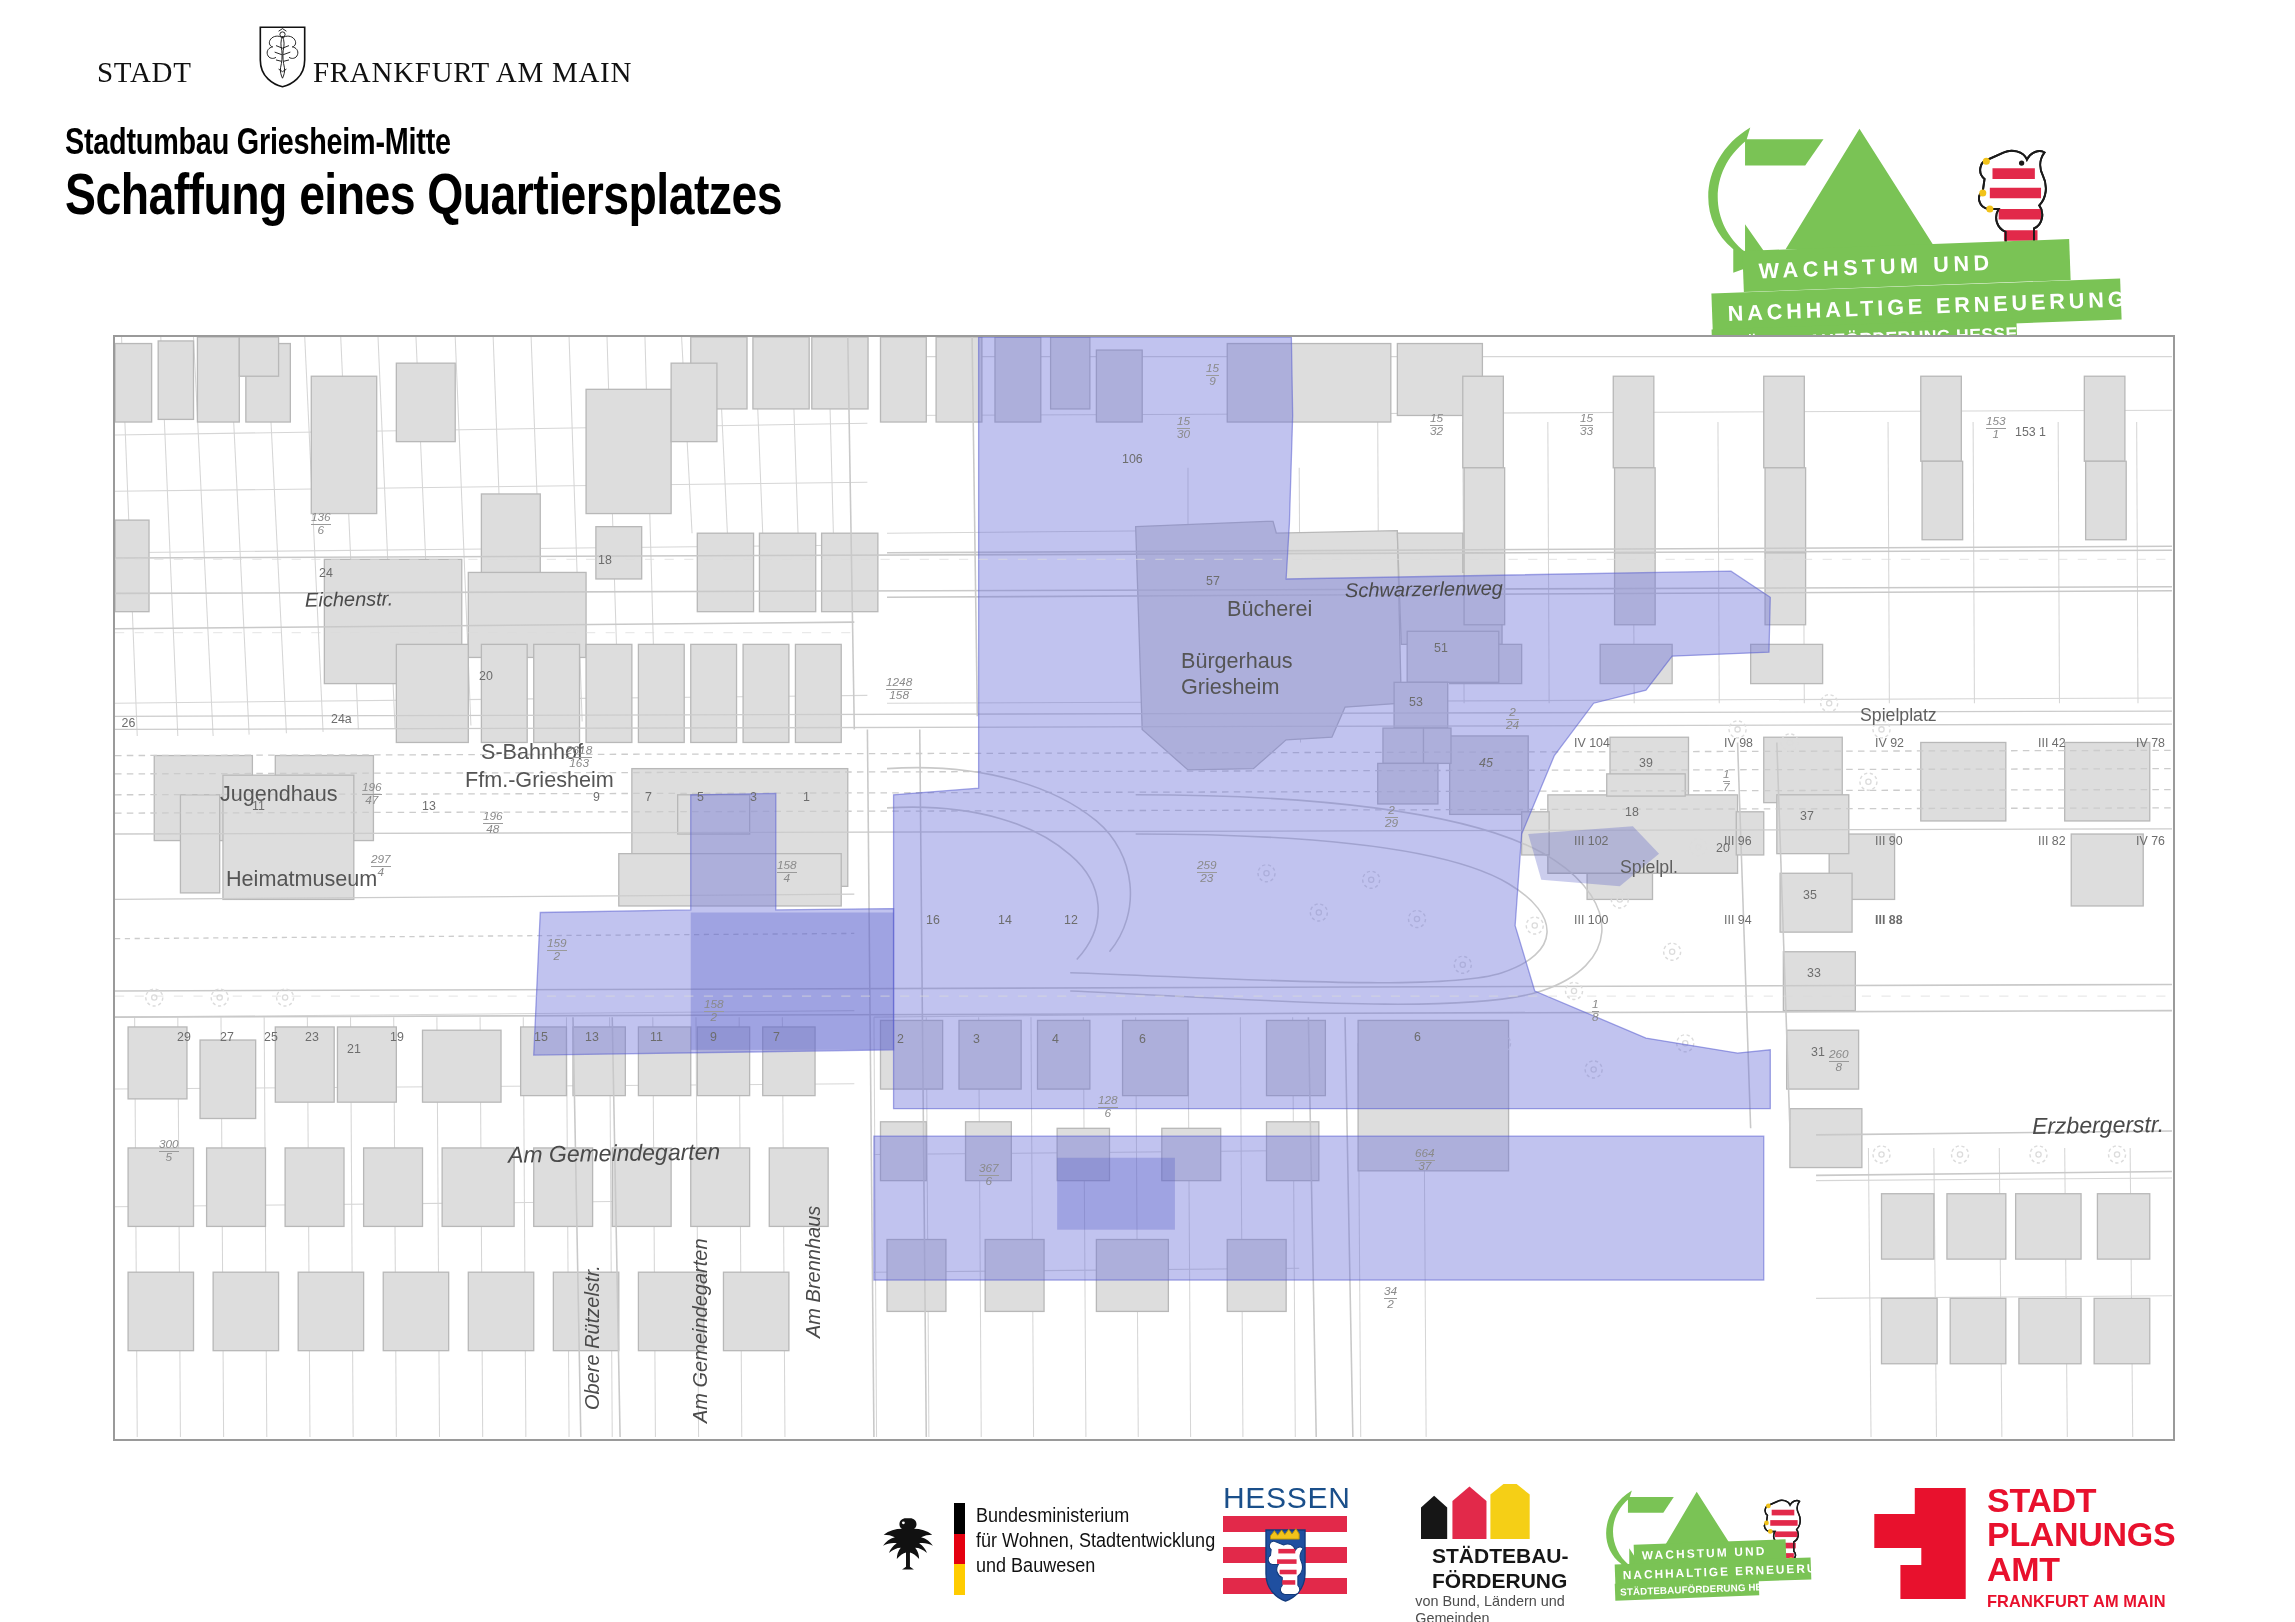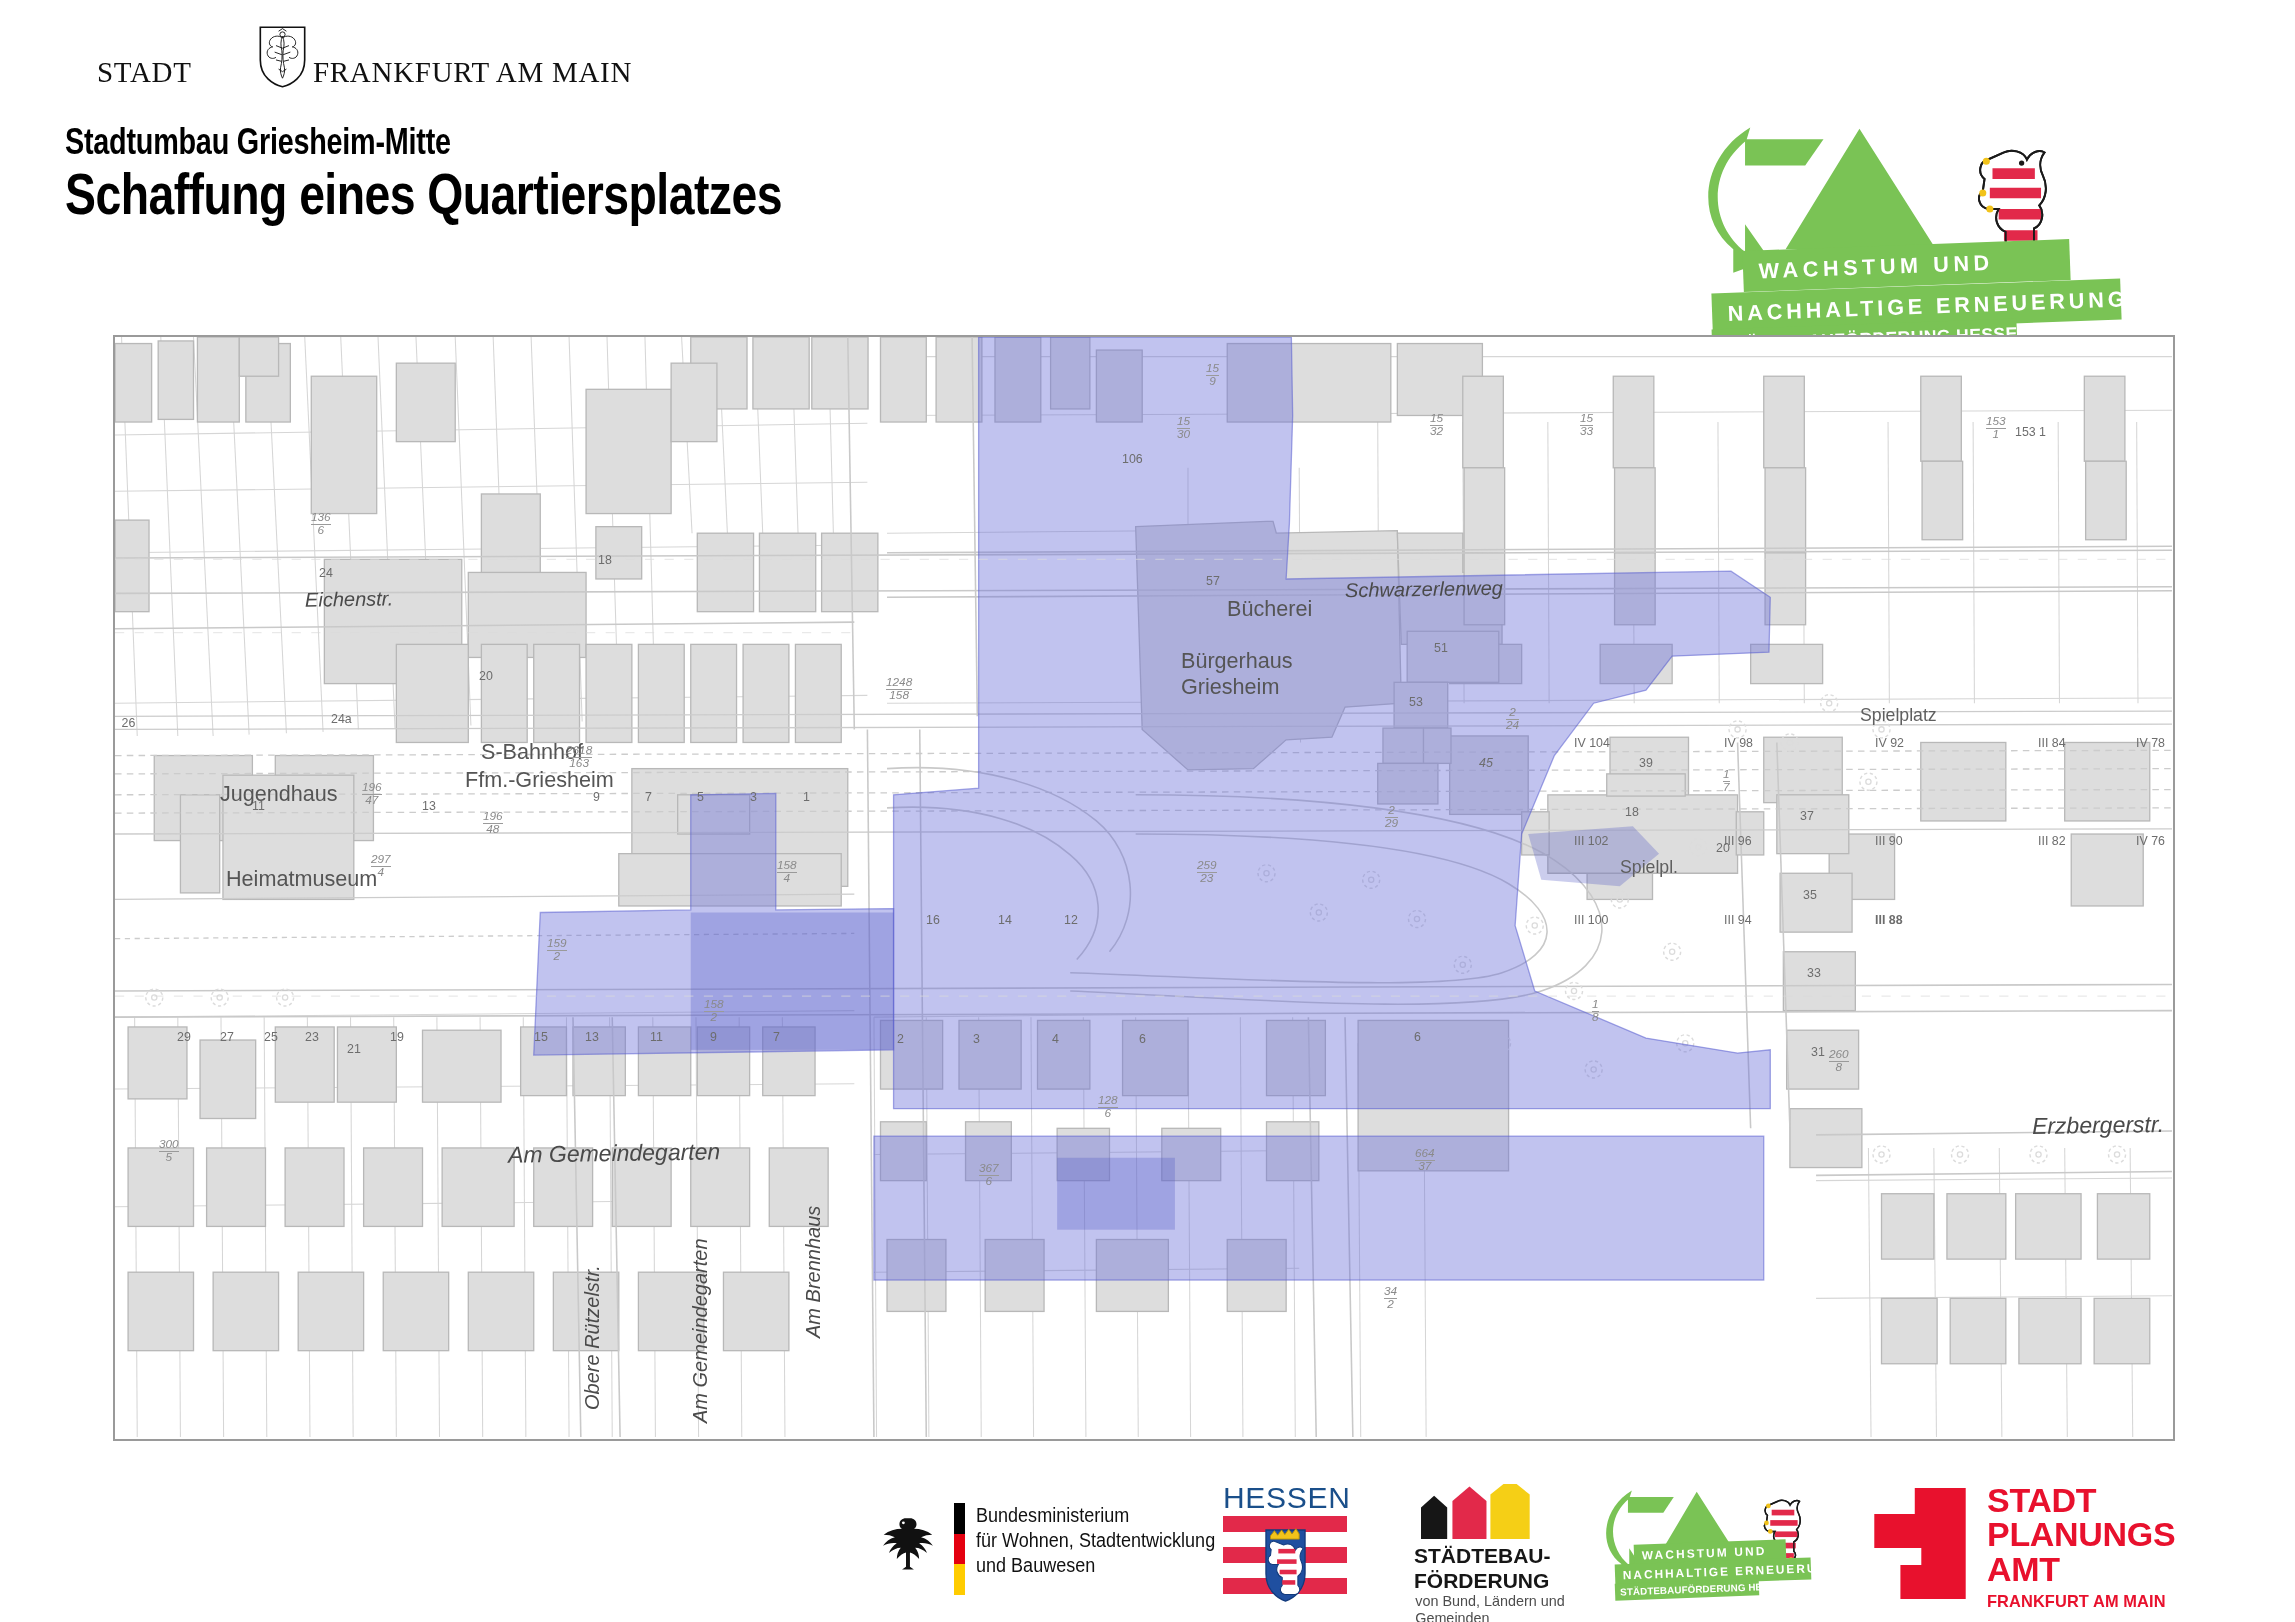--- a/index.html
+++ b/index.html
@@ -59,21 +59,21 @@
   
   #hessen{left:1223px;top:9.2px;width:131px;height:131px;}
   #hessen .hword{position:absolute;left:0;top:0;font-size:30px;color:#1a4f8a;
       font-weight:normal;letter-spacing:0.7px;}
   #hessen .flag{position:absolute;left:0;top:35px;width:124px;height:93px;
       background:repeating-linear-gradient(#e2294a 0 15.7px,#fff 15.7px 31px);}
   #hessen .shield{position:absolute;left:41px;top:47px;width:43px;height:75px;}
   
   #stbf{left:1410px;top:11.8px;width:216px;height:131px;}
   #stbf .houses{position:absolute;left:6.5px;top:0px;width:118px;height:55px;}
-  #stbf .t1{position:absolute;left:4px;top:60px;font-size:21px;font-weight:bold;
+  #stbf .t1{position:absolute;left:22px;top:60px;font-size:21px;font-weight:bold;
       line-height:1.18;color:#161616;white-space:nowrap;}
   #stbf .t2{position:absolute;left:5.2px;top:109px;font-size:14.4px;line-height:1.22;
       color:#4d4d4d;white-space:nowrap;}
   
   #wu2{left:1603px;top:11.8px;width:249px;height:131px;}
   #wu2 .b{position:absolute;background:#7ac355;color:#fff;font-weight:bold;white-space:nowrap;
       display:flex;align-items:center;}
   #wu2 .b1{left:31px;top:58px;width:144px;height:21.6px;transform:rotate(-2.1deg);
       font-size:11.8px;letter-spacing:2.2px;padding-left:7.9px;}
   #wu2 .b2{left:11.8px;top:77px;width:188px;height:21.6px;transform:rotate(-2.1deg);
@@ -618,21 +618,21 @@
   <div class="maplabel hn" style="left:1459px;top:497px;">III 102</div>
   <div class="maplabel hn" style="left:1459px;top:576px;">III 100</div>
   <div class="maplabel hn" style="left:1609px;top:399px;">IV 98</div>
   <div class="maplabel hn" style="left:1609px;top:497px;">III 96</div>
   <div class="maplabel hn" style="left:1609px;top:576px;">III 94</div>
   <div class="maplabel hn" style="left:1760px;top:399px;">IV 92</div>
   <div class="maplabel hn" style="left:1760px;top:497px;">III 90</div>
   <div class="maplabel hn" style="left:1760px;top:576px;font-weight:bold;">III 88</div>
   <div class="maplabel hn" style="left:2021px;top:399px;">IV 78</div>
   <div class="maplabel hn" style="left:2021px;top:497px;">IV 76</div>
-  <div class="maplabel hn" style="left:1923px;top:399px;">III 84</div>
+  <div class="maplabel hn" style="left:1923px;top:399px;">III 42</div>
   <div class="maplabel hn" style="left:1923px;top:497px;">III 82</div>
 
   <div class="maplabel hn" style="left:62px;top:693px;">29</div>
   <div class="maplabel hn" style="left:105px;top:693px;">27</div>
   <div class="maplabel hn" style="left:149px;top:693px;">25</div>
   <div class="maplabel hn" style="left:190px;top:693px;">23</div>
   <div class="maplabel hn" style="left:232px;top:705px;">21</div>
   <div class="maplabel hn" style="left:275px;top:693px;">19</div>
   <div class="maplabel hn" style="left:419px;top:693px;">15</div>
   <div class="maplabel hn" style="left:470px;top:693px;">13</div>

